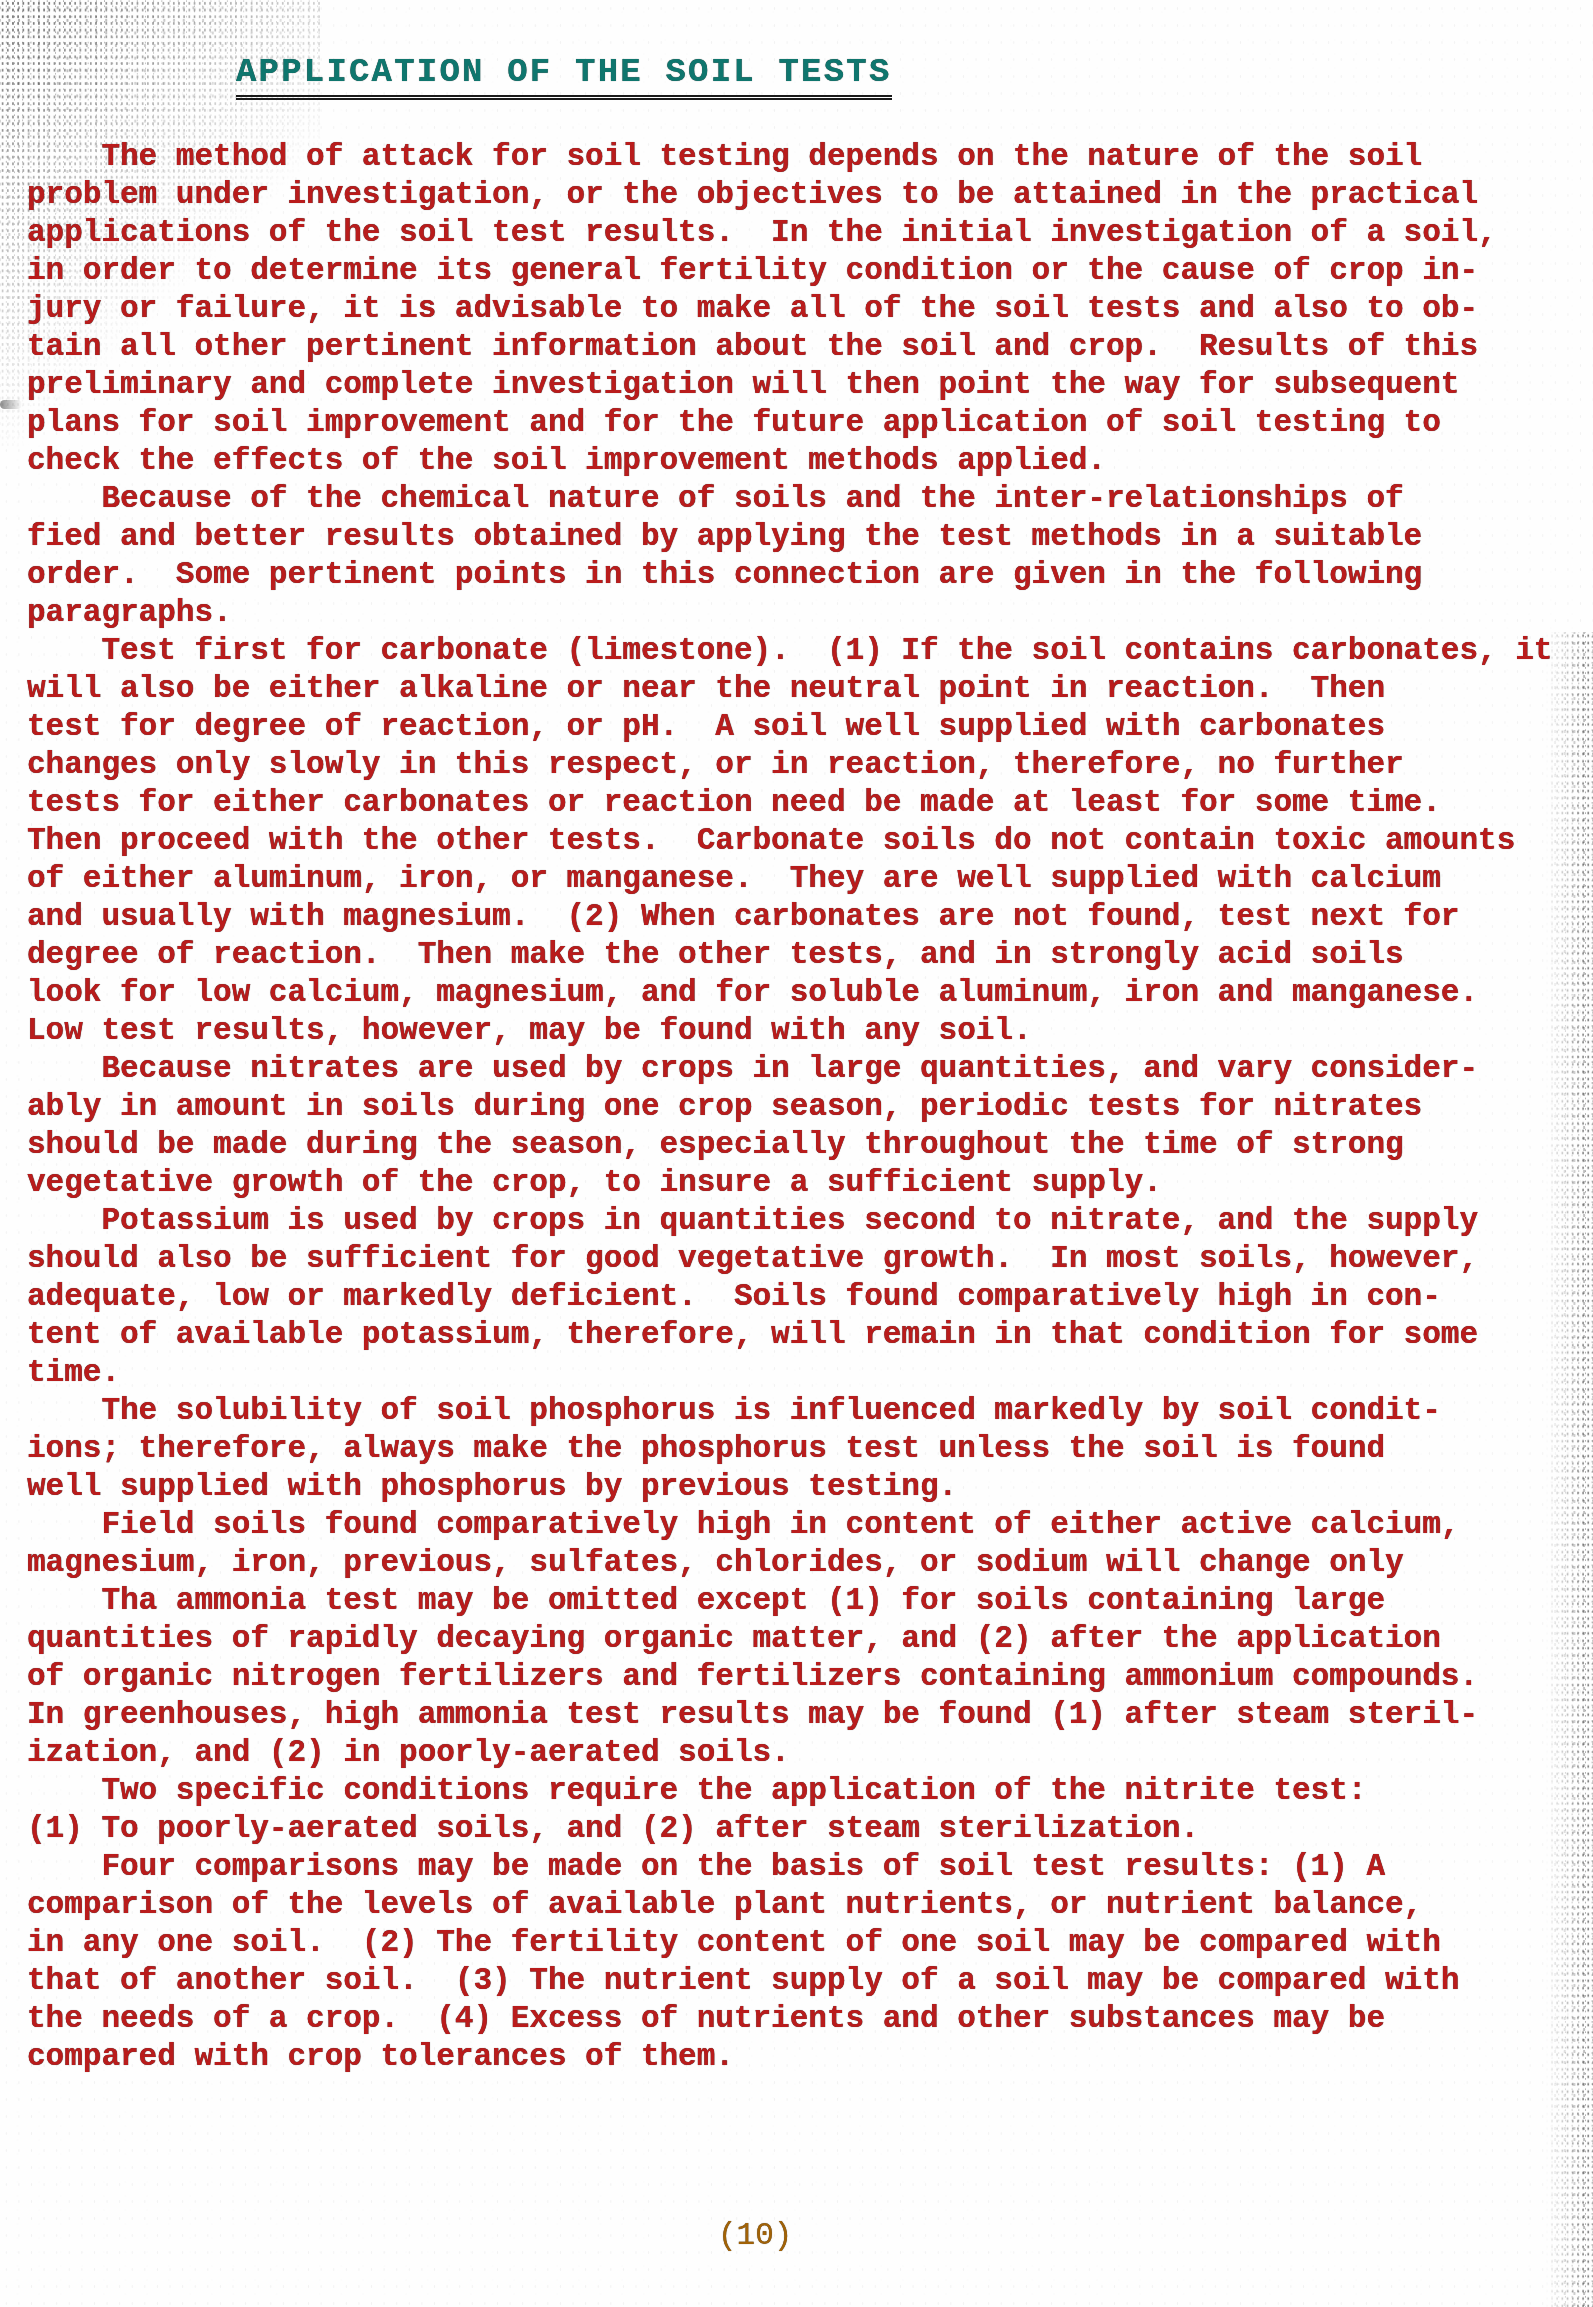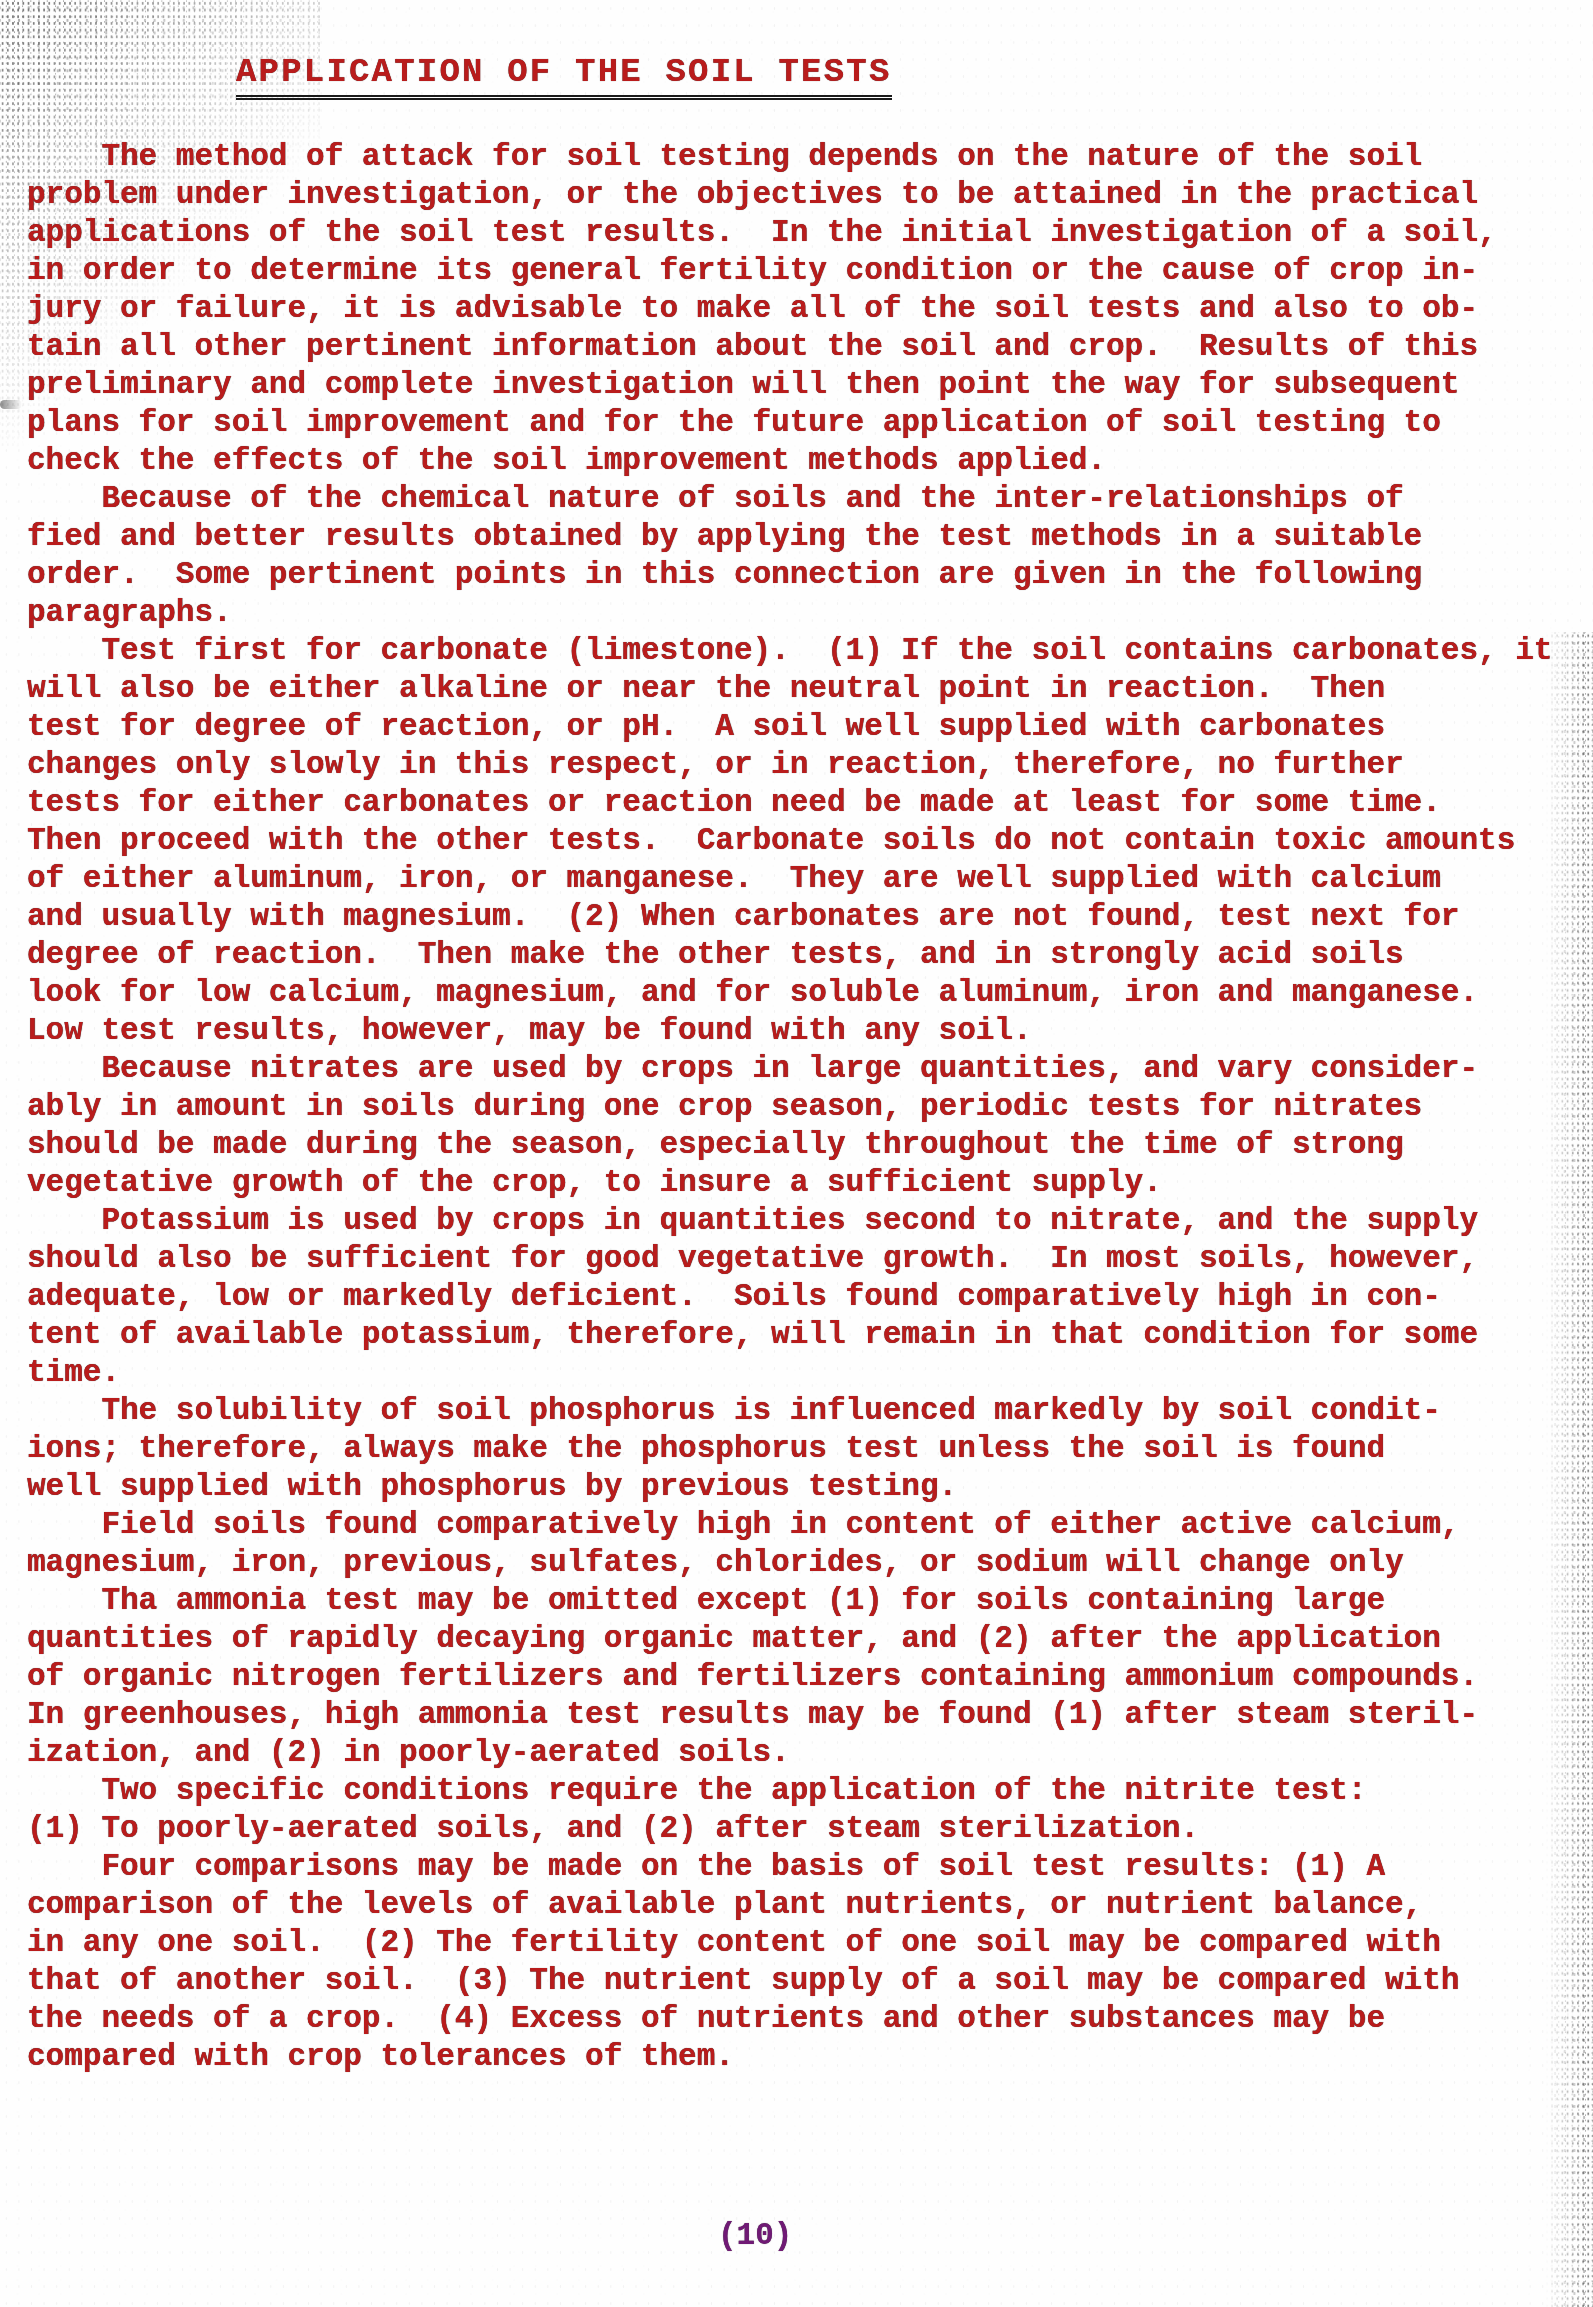--- a/index.html
+++ b/index.html
@@ -47,34 +47,34 @@
   }
   
   .smudge-left{
     position:absolute;left:0;top:400px;width:22px;height:9px;pointer-events:none;
     background:linear-gradient(to right, rgba(50,50,50,.55), rgba(50,50,50,0));
     border-radius:4.5px;
   }
   .doc-title{
     position:absolute;left:236px;top:54px;
     font-size:34px;font-weight:700;letter-spacing:2.2px;line-height:1.1;
-    color:#b91c1c;white-space:pre;
+    color:#0f766e;white-space:pre;
     border-bottom:5.2px double #1a1a1a;padding-bottom:3.7px;
     text-shadow:0 0 0.7px rgba(20,20,20,.9);
   }
   .doc-body{
     position:absolute;left:27px;top:138px;
     font-size:31px;line-height:38px;font-weight:700;
     color:#b91c1c;
     text-shadow:0 0 0.7px rgba(25,25,25,.85), 0.4px 0.4px 0 rgba(25,25,25,.30);
   }
   .line{white-space:pre;}
   .page-number{
     position:absolute;left:718px;top:2218px;
-    font-size:31px;font-weight:700;color:#701a75;white-space:pre;
+    font-size:31px;font-weight:400;color:#a16207;white-space:pre;
     text-shadow:0 0 0.7px rgba(25,25,25,.85);
   }
 </style>
 </head>
 <body>
 
 <div class="page">
   <div class="noise-page"></div>
   <div class="noise-tl"></div>
   <div class="noise-right"></div>

